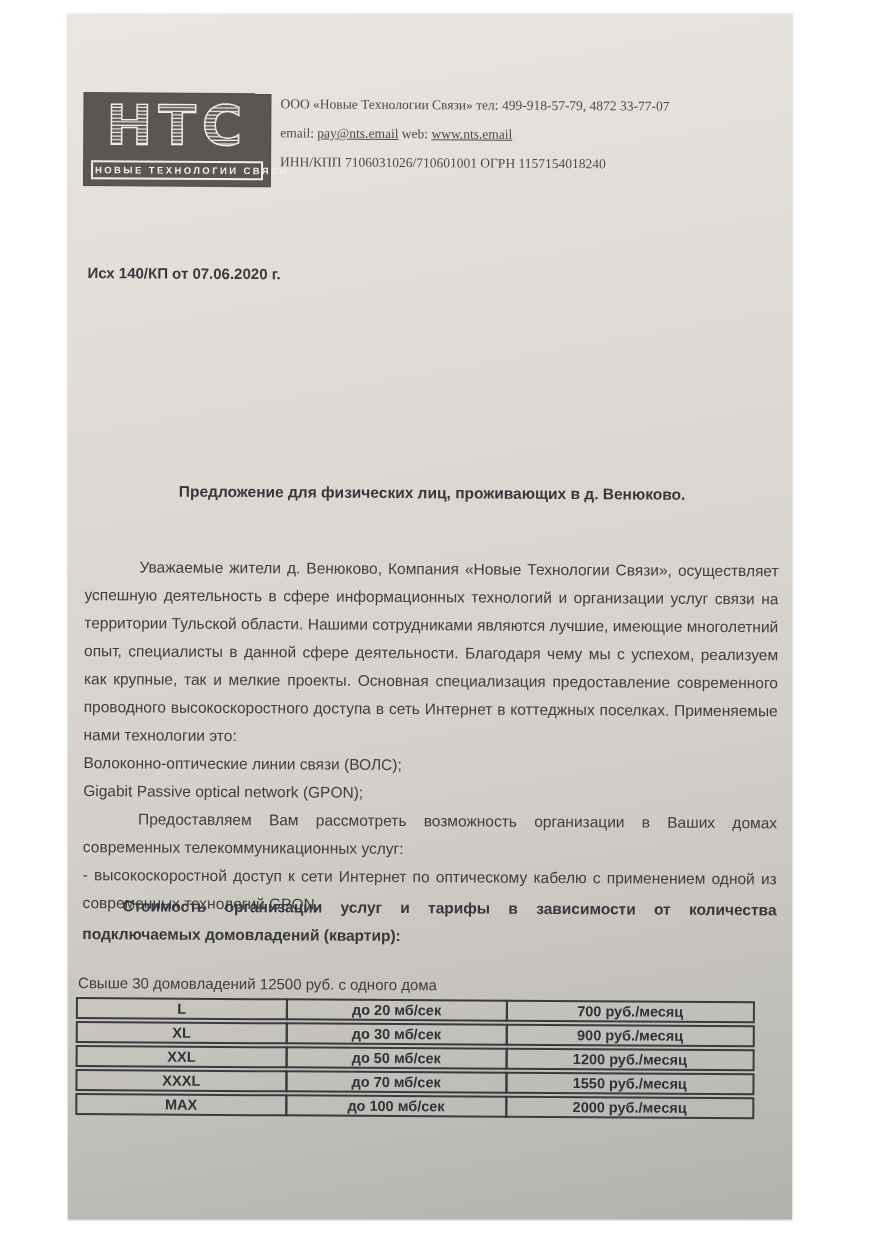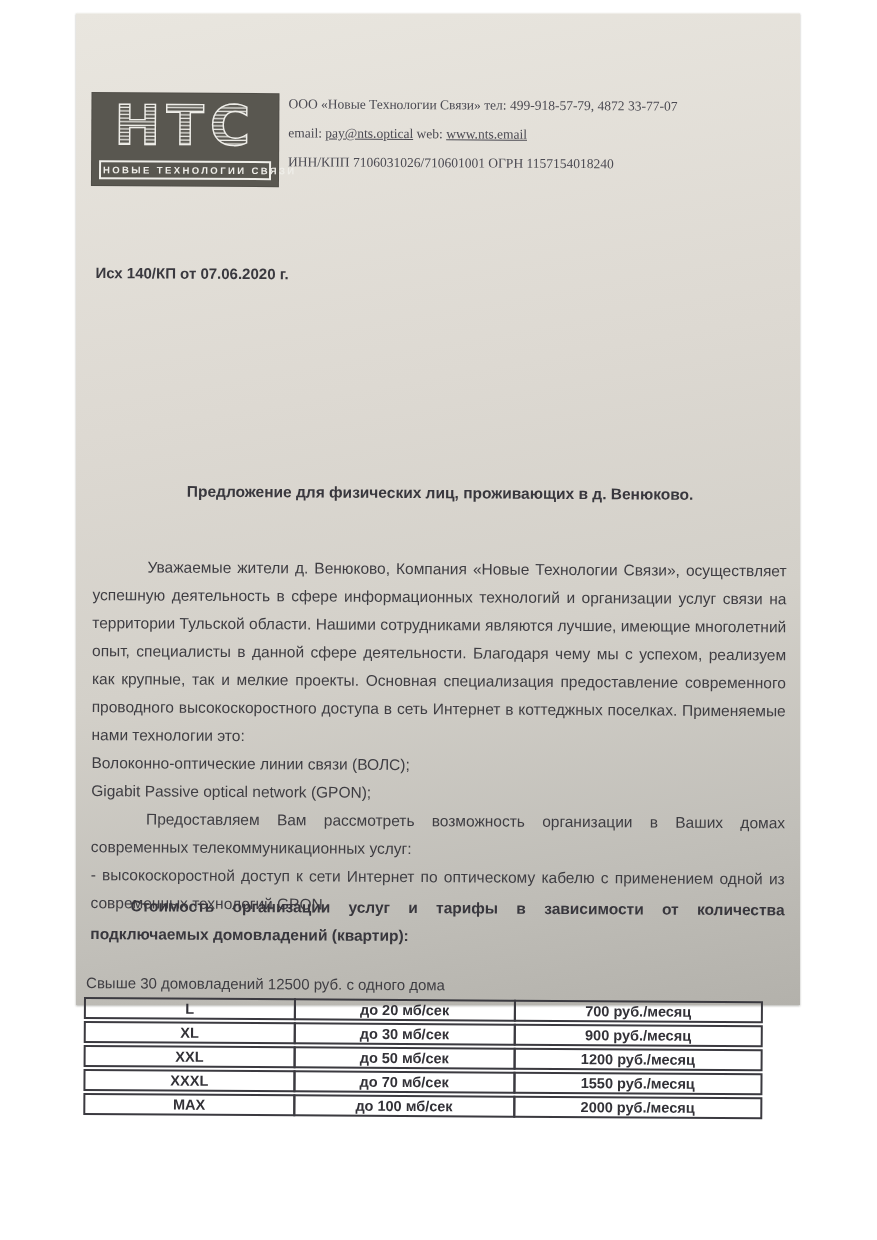--- a/index.html
+++ b/index.html
@@ -4,21 +4,21 @@
 <style>
   html,body{margin:0;padding:0;}
   body{
     width:877px;height:1240px;
     background:#ffffff;
     position:relative;
     font-family:"Liberation Sans",sans-serif;
     overflow:hidden;
   }
   .paper{
-    position:absolute;left:76px;top:13px;width:724px;height:992px;
+    position:absolute;left:68px;top:13px;width:724px;height:1206px;
     background:linear-gradient(168deg,#e8e5de 0%,#ded bd 0%);
     background:linear-gradient(170deg,#e9e6df 0%,#ddd9d2 38%,#d3d0c9 62%,#c0beb8 85%,#b3b1ab 100%);
     box-shadow:0 1px 2px rgba(90,90,85,.45), inset 0 1px 0 rgba(255,255,255,.35);
   }
   .content{
     position:absolute;inset:0;
     transform:rotate(.35deg);
     transform-origin:0 0;
     color:#3e3d42;
   }
@@ -104,21 +104,21 @@
             </pattern>
           </defs>
           <text x="90" y="49" text-anchor="middle" font-family="'DejaVu Sans', sans-serif" font-weight="bold" font-size="55" letter-spacing="6" fill="url(#stripes)" stroke="#efeee9" stroke-width="1.4">НТС</text>
         </svg>
       </div>
       <div class="logo-tagline">НОВЫЕ ТЕХНОЛОГИИ СВЯЗИ</div>
     </div>
 
     <div class="header-info">
       <div class="h-line">ООО «Новые Технологии Связи» тел: 499-918-57-79, 4872 33-77-07</div>
-      <div class="h-line"><span>email:</span> <span class="u">pay@nts.optical</span> <span>web:</span> <span class="u">www.nts.email</span></div>
+      <div class="h-line"><span>email:</span> <span class="u">pay@nts.email</span> <span>web:</span> <span class="u">www.nts.email</span></div>
       <div class="h-line">ИНН/КПП 7106031026/710601001 ОГРН 1157154018240</div>
     </div>
 
     <div class="ref-line">Исх 140/КП от 07.06.2020 г.</div>
 
     <div class="doc-title">Предложение для физических лиц, проживающих в д. Венюково.</div>
 
     <div class="body-text">
       <p class="indent">Уважаемые жители д. Венюково, Компания «Новые Технологии Связи», осуществляет успешную деятельность в сфере информационных технологий и организации услуг связи на территории Тульской области. Нашими сотрудниками являются лучшие, имеющие многолетний опыт, специалисты в данной сфере деятельности. Благодаря чему мы с успехом, реализуем как крупные, так и мелкие проекты. Основная специализация предоставление современного проводного высокоскоростного доступа в сеть Интернет в коттеджных поселках. Применяемые нами технологии это:</p>
       <p>Волоконно-оптические линии связи (ВОЛС);</p>

